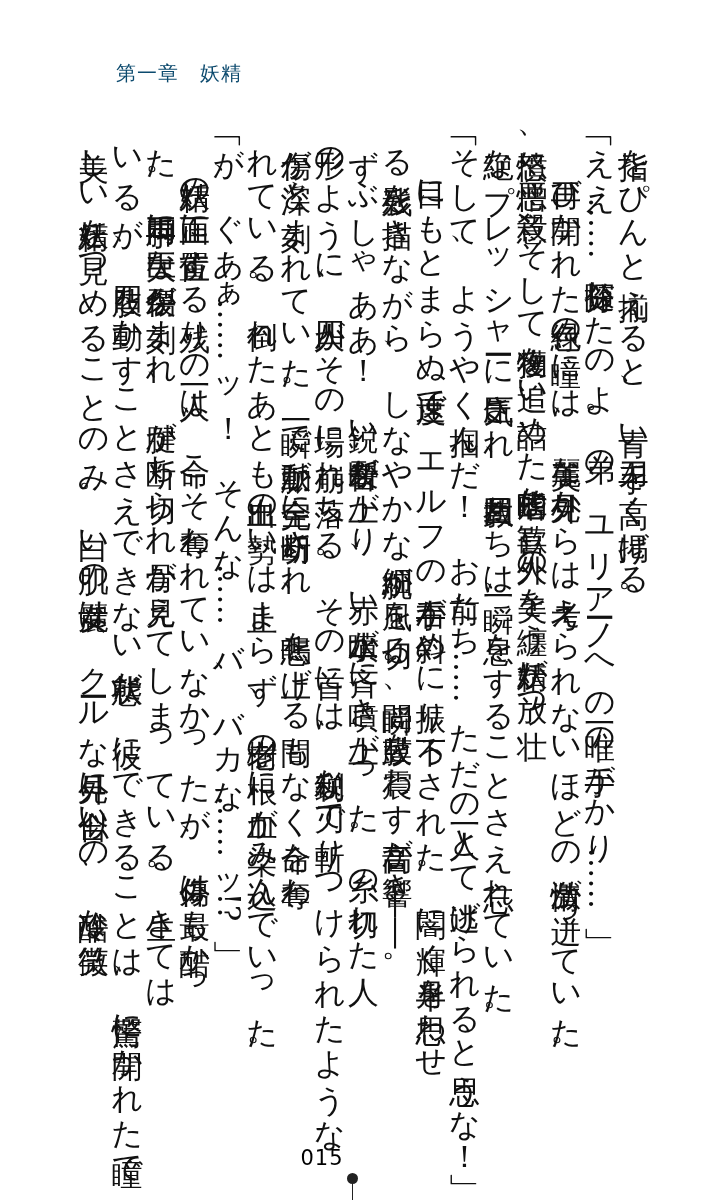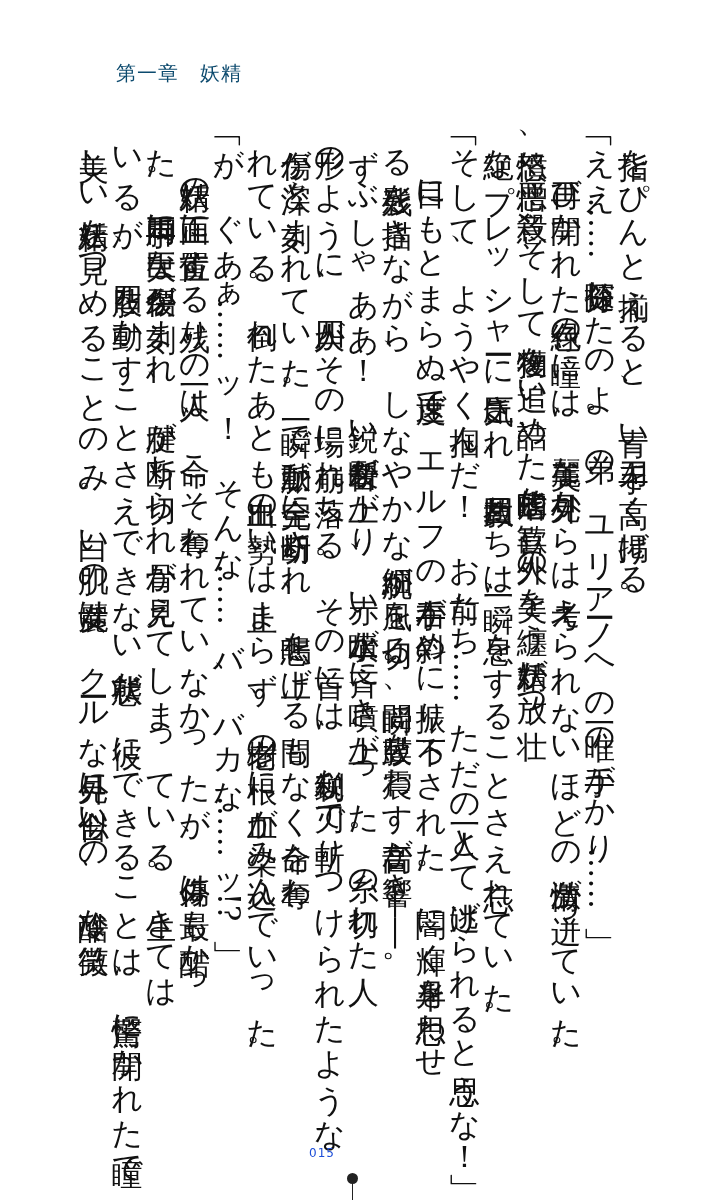--- a/index.html
+++ b/index.html
@@ -20,21 +20,21 @@
       font-family: "DejaVu Serif", "Liberation Serif", serif;
       font-size: 30.8px;
       line-height: 33.75px;
       color: #111;
     }
     .line { display: block; white-space: nowrap; }
     .folio {
       position: absolute; left: 0; width: 644px; top: 1146px;
       text-align: center;
       font-family: "DejaVu Sans", "Liberation Sans", sans-serif;
-      font-size: 12px; color: #1d4ed8; letter-spacing: 1px;
+      font-size: 21px; color: #000000; letter-spacing: 1px;
     }
     .folio-dot {
       position: absolute; left: 347px; top: 1173px; width: 11px; height: 11px;
       border-radius: 50%; background: #222;
     }
     .folio-stem {
       position: absolute; left: 352px; top: 1183px; width: 1px; height: 17px; background: #222;
     }
   </style>
 </head>

